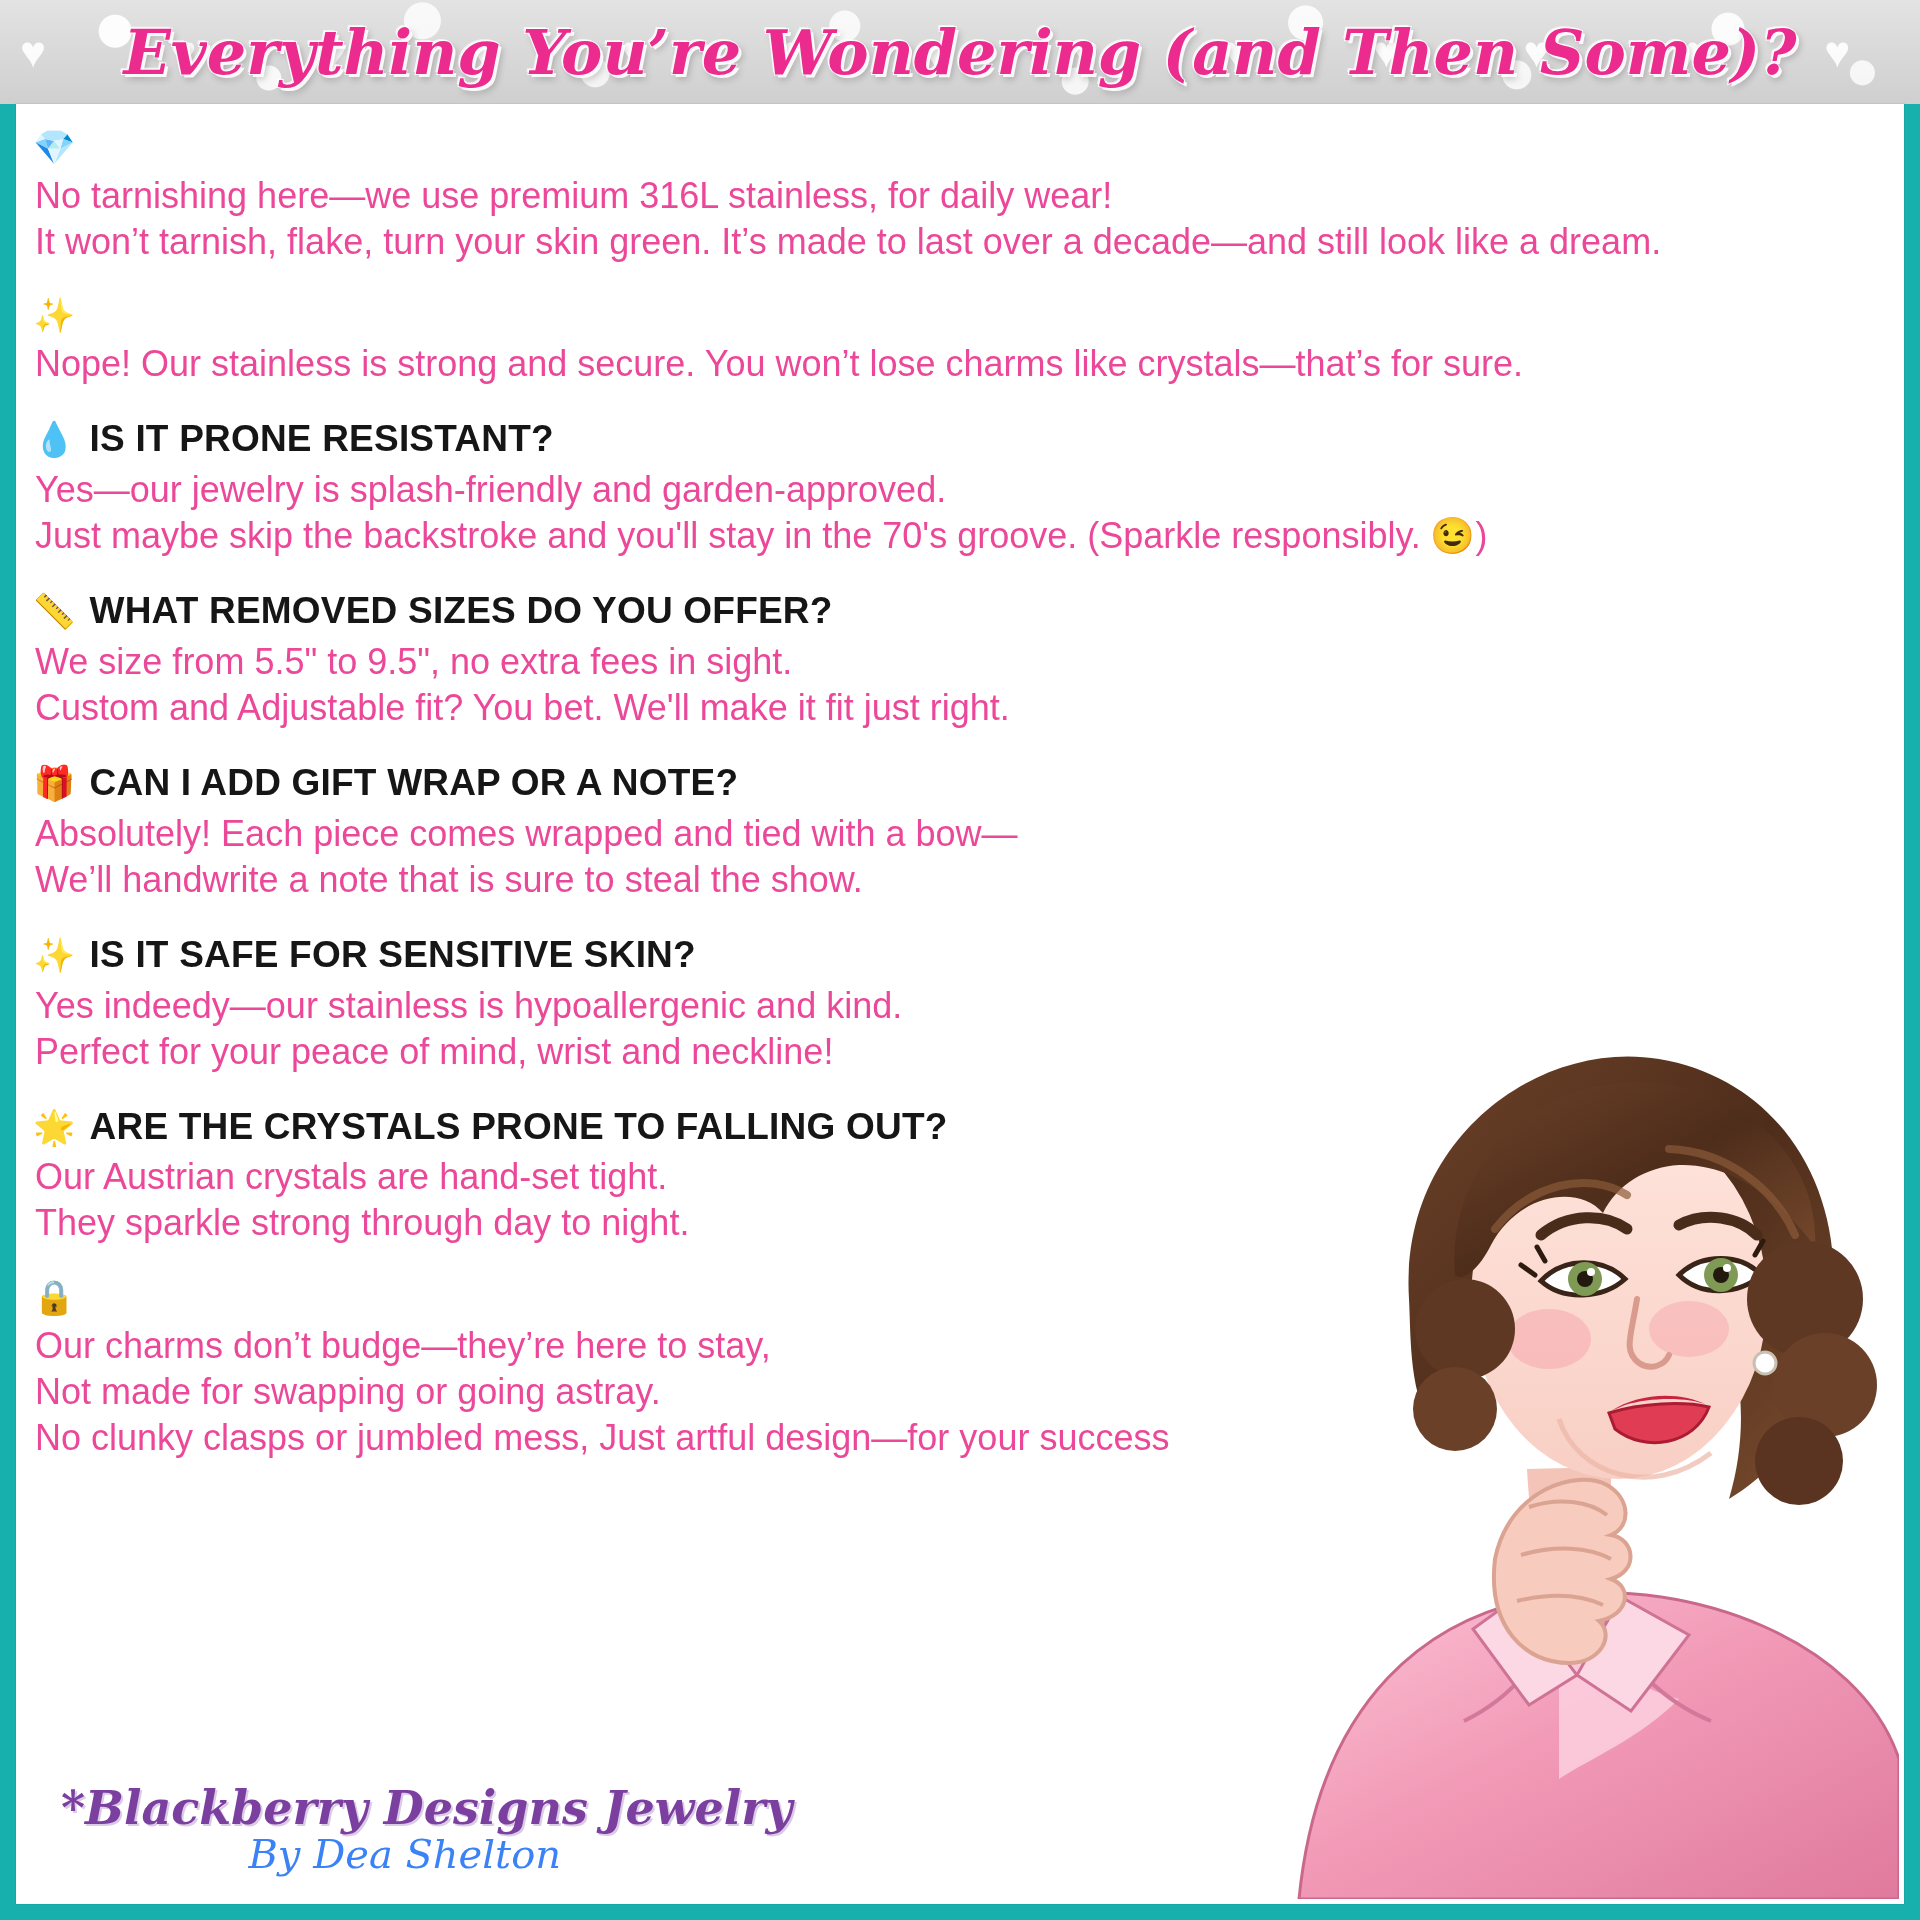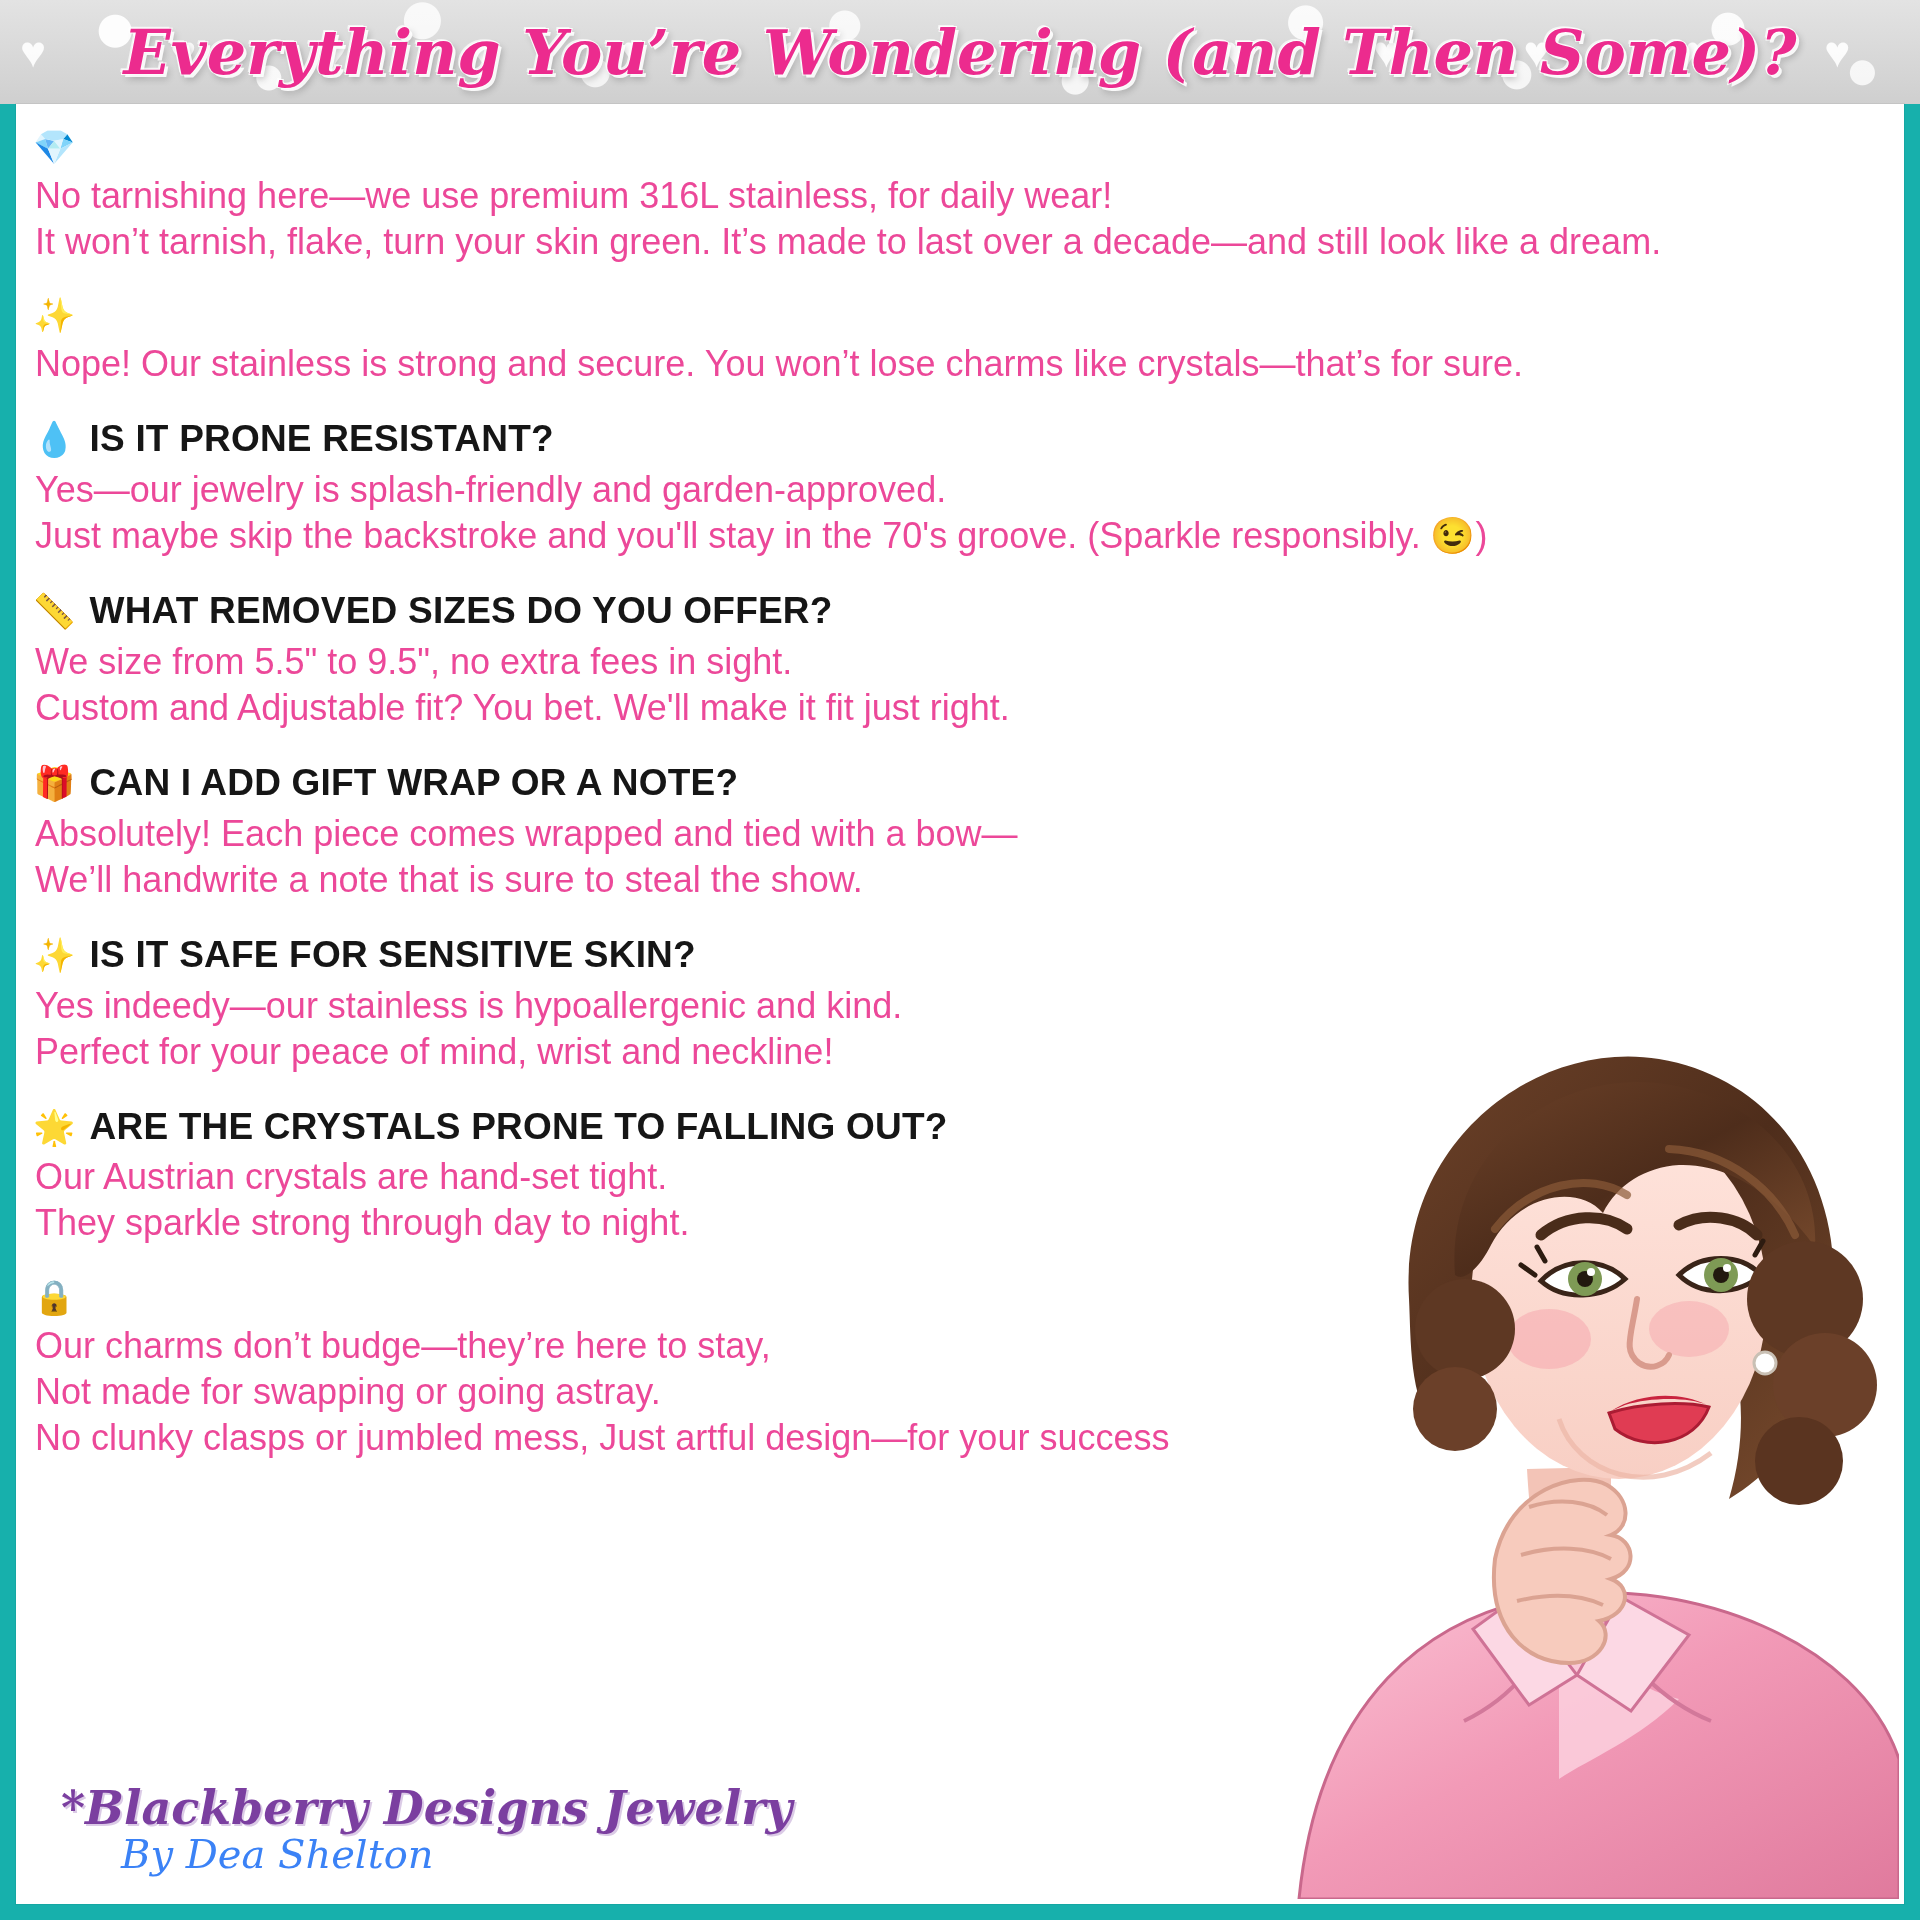--- a/index.html
+++ b/index.html
@@ -103,20 +103,21 @@
     white-space: pre-line;
     padding-left: 2px;
   }
 
   
   .logo {
     position: absolute;
     left: 40px; bottom: 22px;
     width: 500px;
     user-select: none;
+    text-align: right;
   }
   .logo-main {
     font-family: "DejaVu Serif", serif;
     font-style: italic;
     font-weight: bold;
     font-size: 46px;
     color: #7b3fa0;
     text-shadow: 2px 2px 0 rgba(190,160,210,0.55);
     white-space: nowrap;
   }

